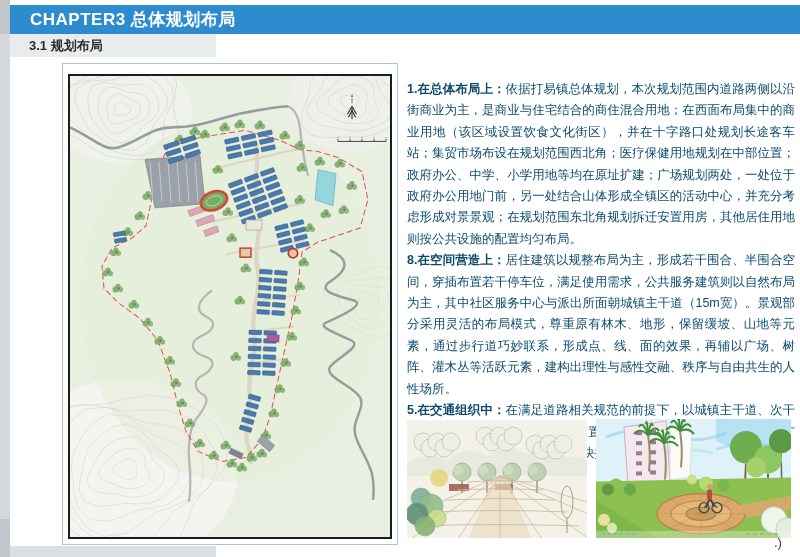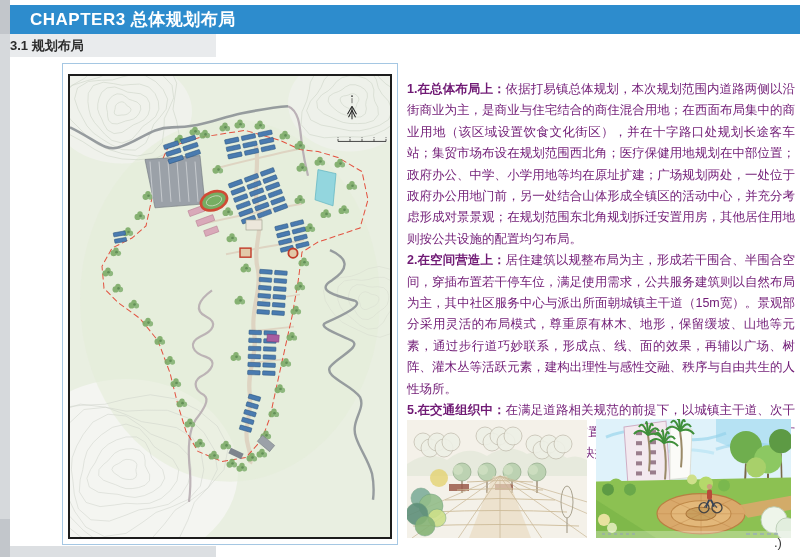--- a/index.html
+++ b/index.html
@@ -6,28 +6,28 @@
   body{width:800px;height:557px;position:relative;overflow:hidden;
        font-family:"Liberation Sans","DejaVu Sans",sans-serif;}
   .left-strip{position:absolute;left:0;top:0;width:10px;height:557px;background:#d6d9dc;}
   .left-strip-top{position:absolute;left:0;top:0;width:10px;height:34px;background:#c2c6cb;}
   .left-strip-bottom{position:absolute;left:0;top:519px;width:10px;height:38px;background:#c2c6cb;}
   .bottom-band{position:absolute;left:10px;top:546px;width:206px;height:11px;background:#dcdfe2;}
   .header-bar{position:absolute;left:10px;top:5px;width:790px;height:29px;background:#2d8ccd;
       color:#fff;font-weight:bold;font-size:17px;line-height:29px;padding-left:20px;
       box-sizing:border-box;letter-spacing:.5px;}
   .section-band{position:absolute;left:10px;top:34px;width:206px;height:23px;background:#e9ebed;
-      font-size:13px;font-weight:bold;line-height:23px;color:#2b2b2b;
+      font-size:13px;font-weight:bold;line-height:23px;padding-left:19px;color:#2b2b2b;
       box-sizing:border-box;}
   .map-panel{position:absolute;left:62px;top:63px;width:336px;height:482px;
       border:1px solid #a5c7e3;background:#fff;box-sizing:border-box;padding:10px 5px 5px 5px;}
   .map-inner{width:100%;height:100%;border:2px solid #1c1c1c;box-sizing:border-box;overflow:hidden;}
   .map-inner svg{display:block;width:100%;height:100%;}
   .text-col{position:absolute;left:407px;top:79px;width:388px;}
-  .text-col p{margin:0;font-size:12.5px;line-height:21.4px;text-align:justify;color:#701a75;}
+  .text-col p{margin:0;font-size:12.5px;line-height:21.4px;text-align:justify;color:#0c4a6e;}
   .text-col b{font-weight:bold;}
   .figure{position:absolute;overflow:hidden;}
   #fig1{left:407px;top:420px;width:180px;height:118px;}
   #fig2{left:596px;top:419px;width:195px;height:119px;}
   .figure svg{display:block;width:100%;height:100%;}
   .page-mark{position:absolute;left:774px;top:535px;font-size:13px;color:#3a3a3a;}
 </style>
 </head>
 <body>
 
@@ -529,21 +529,21 @@
             <path d="M48,-2.5 L48,0" stroke="#333" stroke-width=".8"></path>
             <circle cx="48" cy="-4" r=".5" fill="#555"></circle>
           </g>
         </g>
       </svg>
   </div>
 </div>
 
 <div class="text-col">
   <p><b>1.在总体布局上：</b><span>依据打易镇总体规划，本次规划范围内道路两侧以沿街商业为主，是商业与住宅结合的商住混合用地；在西面布局集中的商业用地（该区域设置饮食文化街区），并在十字路口处规划长途客车站；集贸市场布设在规划范围西北角；医疗保健用地规划在中部位置；政府办公、中学、小学用地等均在原址扩建；广场规划两处，一处位于政府办公用地门前，另一处结合山体形成全镇区的活动中心，并充分考虑形成对景景观；在规划范围东北角规划拆迁安置用房，其他居住用地则按公共设施的配置均匀布局。</span></p>
-  <p><b>2.在空间营造上：</b><span>居住建筑以规整布局为主，形成若干围合、半围合空间，穿插布置若干停车位，满足使用需求，公共服务建筑则以自然布局为主，其中社区服务中心与派出所面朝城镇主干道（15m宽）。景观部分采用灵活的布局模式，尊重原有林木、地形，保留缓坡、山地等元素，通过步行道巧妙联系，形成点、线、面的效果，再辅以广场、树阵、灌木丛等活跃元素，建构出理性与感性交融、秩序与自由共生的人性场所。</span></p>
+  <p><b>8.在空间营造上：</b><span>居住建筑以规整布局为主，形成若干围合、半围合空间，穿插布置若干停车位，满足使用需求，公共服务建筑则以自然布局为主，其中社区服务中心与派出所面朝城镇主干道（15m宽）。景观部分采用灵活的布局模式，尊重原有林木、地形，保留缓坡、山地等元素，通过步行道巧妙联系，形成点、线、面的效果，再辅以广场、树阵、灌木丛等活跃元素，建构出理性与感性交融、秩序与自由共生的人性场所。</span></p>
   <p><b>5.在交通组织中：</b><span>在满足道路相关规范的前提下，以城镇主干道、次干道为骨架、支路为脉络、合理布置小区内部道路与停车设施，通过广场、绿地、步行通道等来构建出快捷、安全、合理的交通网络。</span></p>
 </div>
 
 <div class="figure" id="fig1">
   <svg viewBox="0 0 180 118" preserveAspectRatio="none">
       <rect width="180" height="118" fill="#f4f1e9"></rect>
       <path d="M0,44 Q20,30 40,40 Q60,24 80,36 Q100,22 120,34 Q140,26 160,38 Q170,34 180,40 L180,56 L0,56 Z" fill="#e3e9da" opacity=".8"></path>
       <circle cx="16" cy="22" r="9" fill="#eef0e6" stroke="#b9b3a3" stroke-width=".7" opacity=".9"></circle>
       <circle cx="23" cy="28" r="9" fill="#eef0e6" stroke="#b9b3a3" stroke-width=".7" opacity=".9"></circle>
       <circle cx="30" cy="22" r="9" fill="#eef0e6" stroke="#b9b3a3" stroke-width=".7" opacity=".9"></circle>

